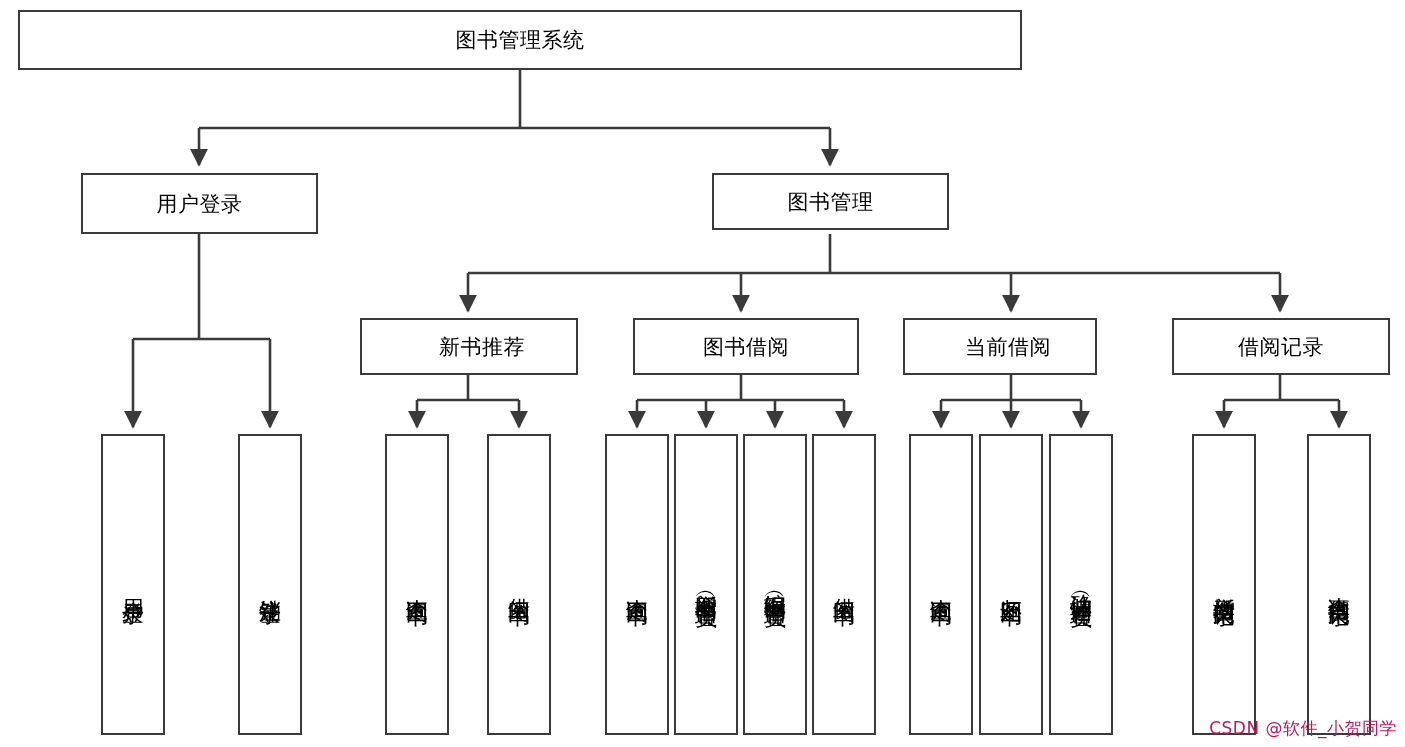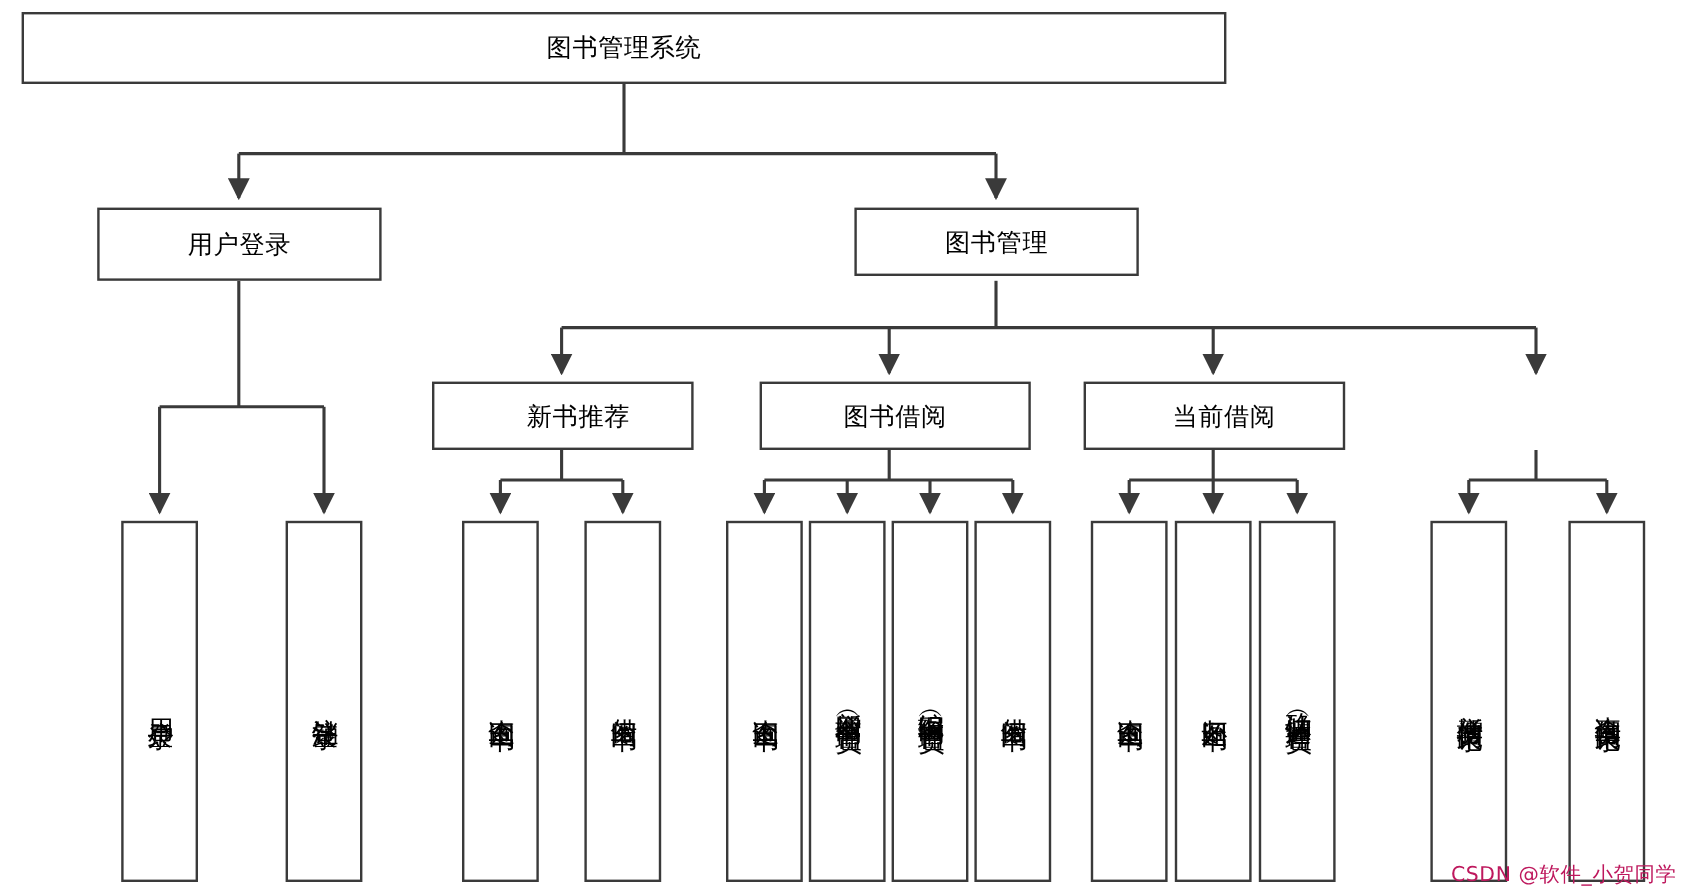--- a/index.html
+++ b/index.html
@@ -129,22 +129,25 @@
   <div class="node horiz" style="left:712px; top:173px; width:237px; height:57px;">
     <span>图书管理</span>
   </div>
 
   <div class="node horiz" style="left:360px; top:318px; width:218px; height:57px;padding-left:26px;">
     <span>新书推荐</span>
   </div>
   <div class="node horiz" style="left:633px; top:318px; width:226px; height:57px;">
     <span>图书借阅</span>
   </div>
-  <div class="node horiz" style="left:903px; top:318px; width:218px; height:57px;padding-left:16px;">
+  <div class="node horiz" style="left:903px; top:318px; width:194px; height:57px;padding-left:16px;">
     <span>当前借阅</span>
+  </div>
+  <div class="node horiz" style="left:1172px; top:318px; width:218px; height:57px;">
+    <span>借阅记录</span>
   </div>
 
   <div class="node vert" style="left:101px; top:434px; width:64px; height:301px;">
     <span class="vlabel">用户登录</span>
   </div>
   <div class="node vert" style="left:238px; top:434px; width:64px; height:301px;">
     <span class="vlabel">注销登录</span>
   </div>
 
   <div class="node vert" style="left:385px; top:434px; width:64px; height:301px;">

